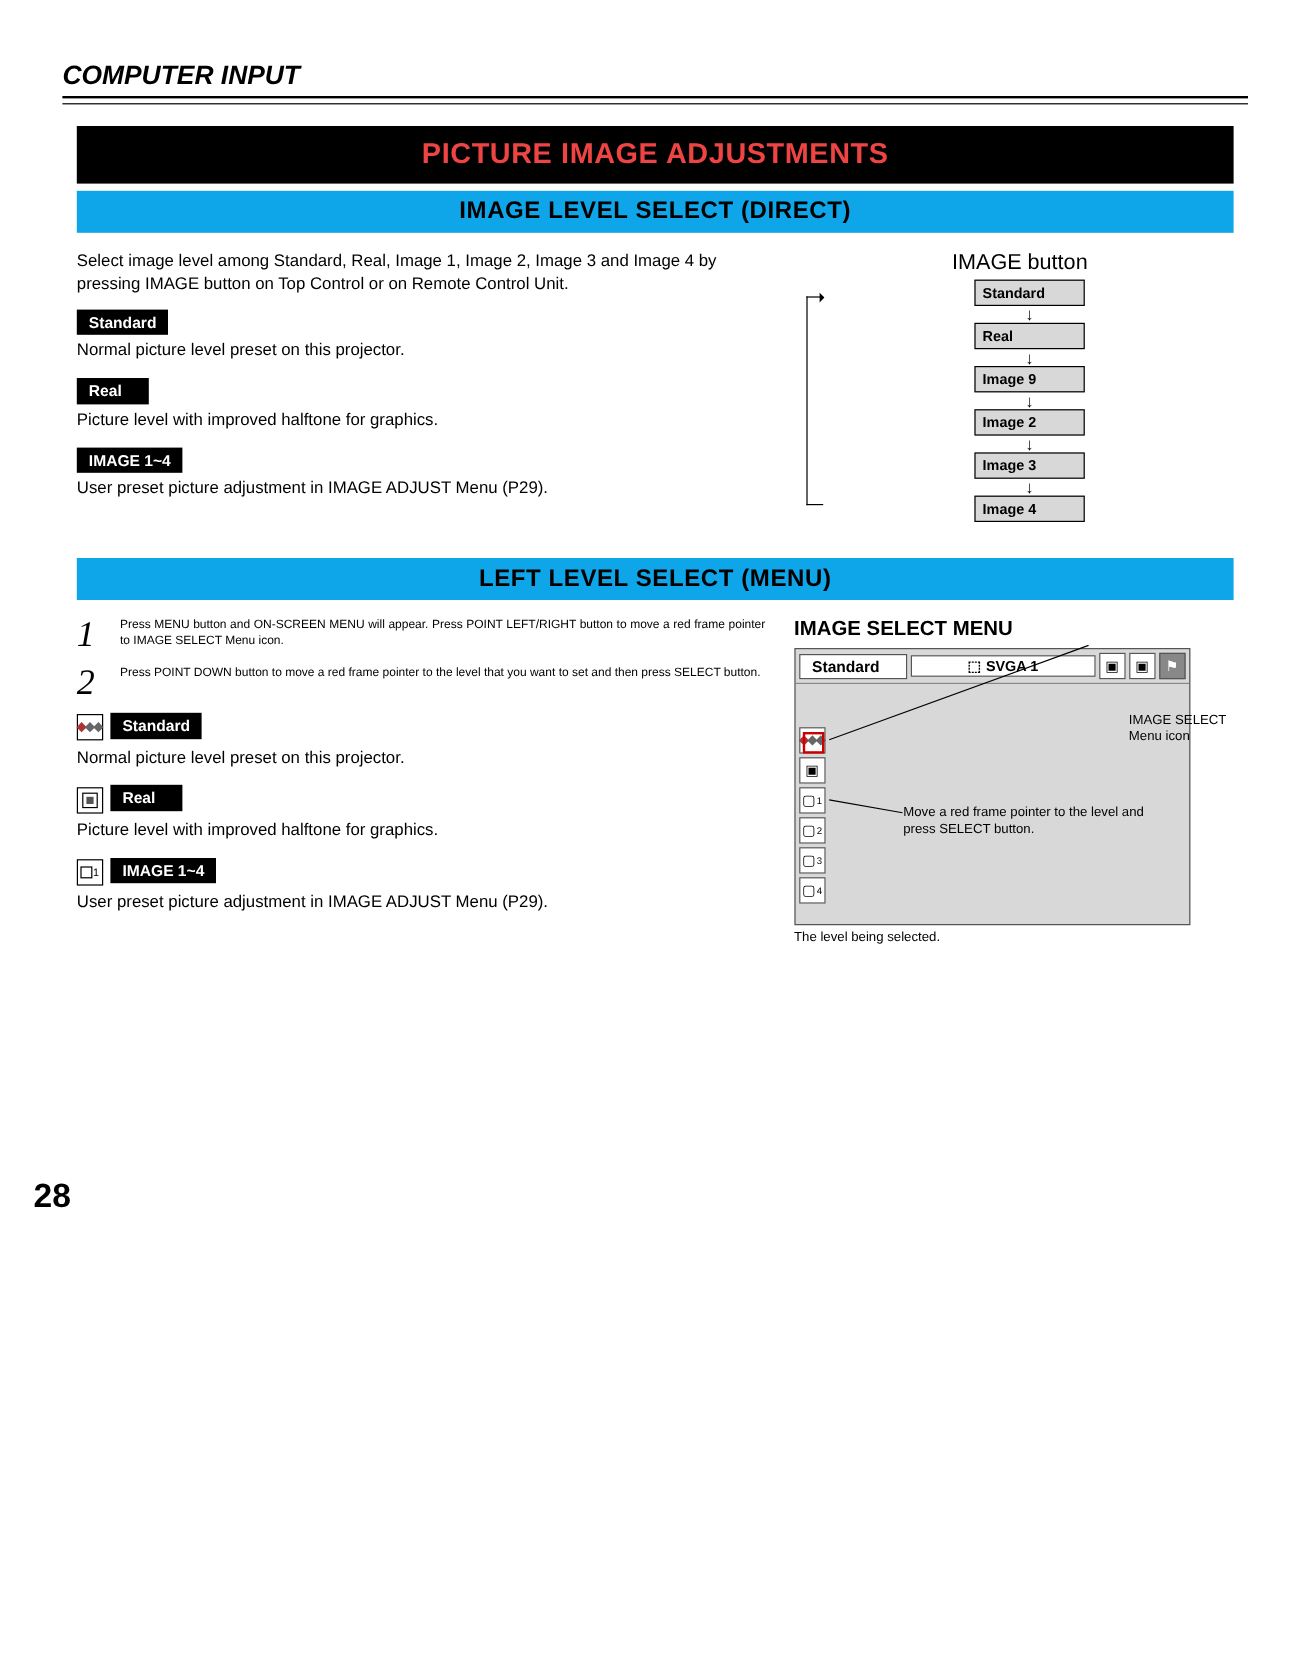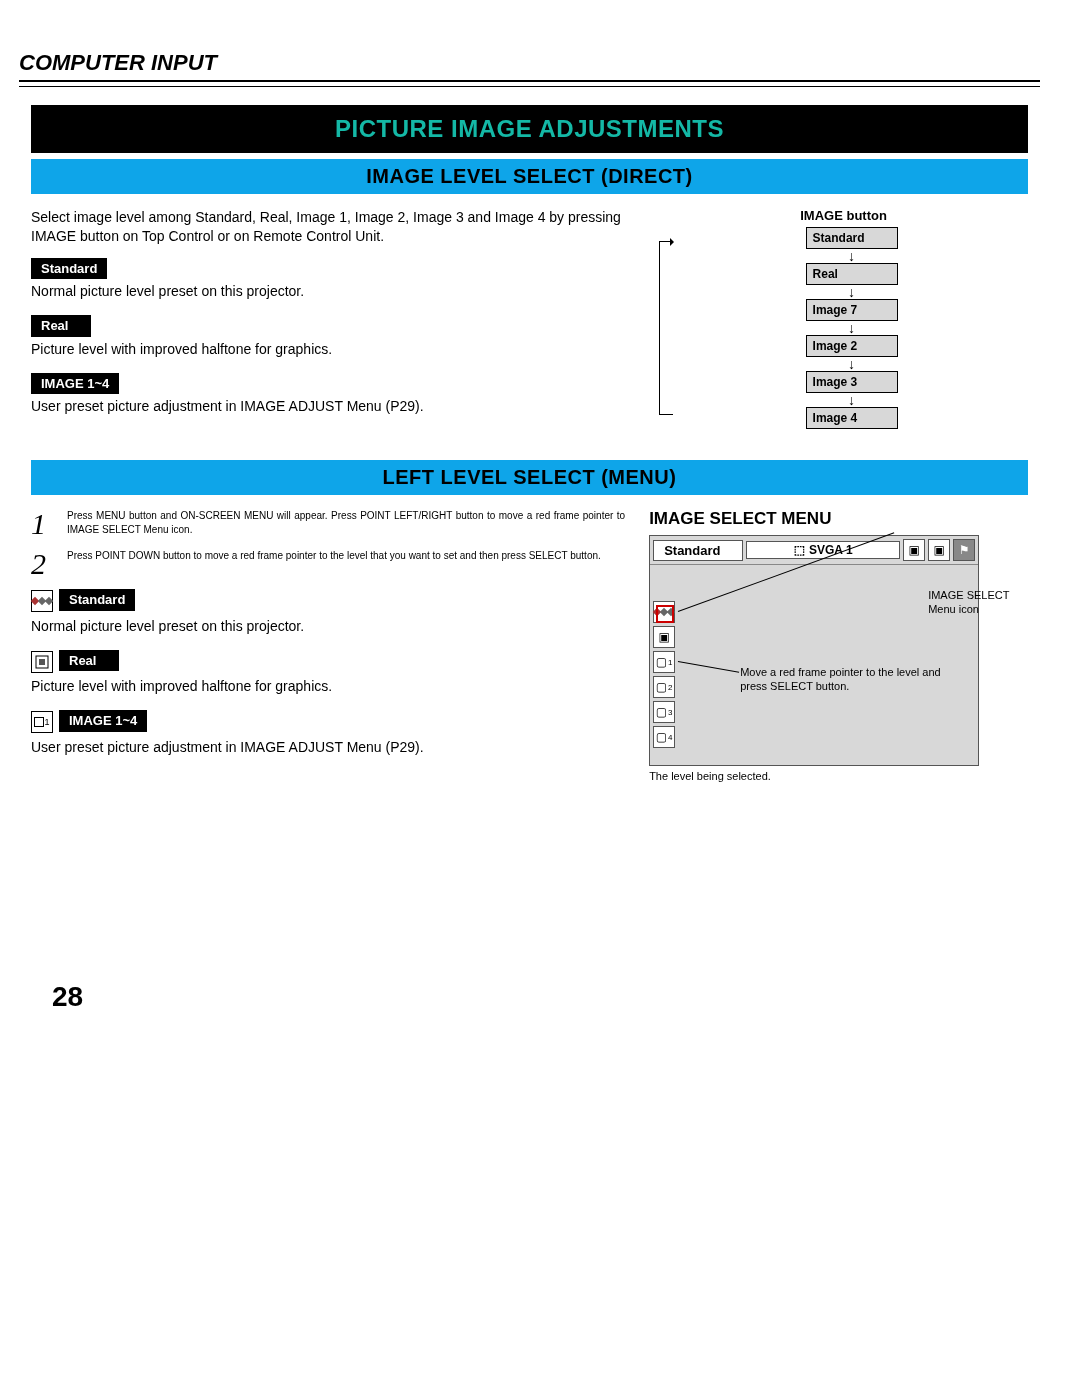--- a/index.html
+++ b/index.html
@@ -6,35 +6,35 @@
   body {
     margin: 0;
     padding: 0;
     font-family: Arial, Helvetica, sans-serif;
     background: #fff;
     width: 1080px;
   }
   .page {
     width: 1080px;
     height: 1053px;
-    padding: 50px 40px 40px 19px;
+    padding: 50px 40px 40px 52px;
     position: relative;
   }
   .section-header {
     font-size: 22px;
     font-weight: bold;
     font-style: italic;
     border-bottom: 2px solid #000;
     padding-bottom: 4px;
     margin-bottom: 4px;
   }
   .hr2 { border-bottom: 1px solid #000; margin-bottom: 18px; }
   .title-bar {
     background: #000;
-    color: #14b8a6;
+    color: #ef4444;
     font-size: 24px;
     font-weight: bold;
     text-align: center;
     padding: 10px 0;
     margin: 0 12px 6px 12px;
     letter-spacing: 0.5px;
   }
   .sub-bar {
     background: #0ea5e9;
     text-align: center;
@@ -67,21 +67,21 @@
     border: 1px solid #000;
     display: flex; align-items: center; justify-content: center;
     font-size: 11px; position: relative;
     background: #fff;
   }
   .desc { margin: 0 0 14px 0; }
   
   .image-btn-diagram {
     margin-left: 10px;
   }
-  .dia-title { font-weight: bold; font-size: 13px; text-align: center; margin-bottom: 4px; }
+  .dia-title { font-weight: normal; font-size: 18px; text-align: center; margin-bottom: 4px; }
   .dia-stack {
     display: flex; flex-direction: column; align-items: center;
   }
   .dia-box {
     border: 1px solid #000;
     background: #d8d8d8;
     width: 92px;
     padding: 3px 6px;
     font-weight: bold;
     font-size: 12px;
@@ -117,21 +117,21 @@
     font-style: italic;
     font-size: 30px;
     font-weight: normal;
     line-height: 1;
     min-width: 22px;
   }
   .step-text { font-size: 10px; text-align: justify; line-height: 1.4; flex: 1; }
   .page-number {
     position: absolute;
     bottom: 40px;
-    left: 52px;
+    left: 28px;
     font-size: 28px;
     font-weight: bold;
   }
   
   .osd-title { font-weight: bold; font-size: 17px; margin-bottom: 6px; }
   .osd {
     border: 1px solid #555;
     width: 330px;
     position: relative;
     background: #d8d8d8;
@@ -226,21 +226,21 @@
     <div class="col-right">
       <div class="image-btn-diagram">
         <div class="dia-title">IMAGE button</div>
         <div class="dia-outer">
           <div class="dia-return"></div>
           <div class="dia-stack">
             <div class="dia-box">Standard</div>
             <div class="dia-arrow">↓</div>
             <div class="dia-box">Real</div>
             <div class="dia-arrow">↓</div>
-            <div class="dia-box">Image 7</div>
+            <div class="dia-box">Image 9</div>
             <div class="dia-arrow">↓</div>
             <div class="dia-box">Image 2</div>
             <div class="dia-arrow">↓</div>
             <div class="dia-box">Image 3</div>
             <div class="dia-arrow">↓</div>
             <div class="dia-box">Image 4</div>
           </div>
         </div>
       </div>
     </div>

